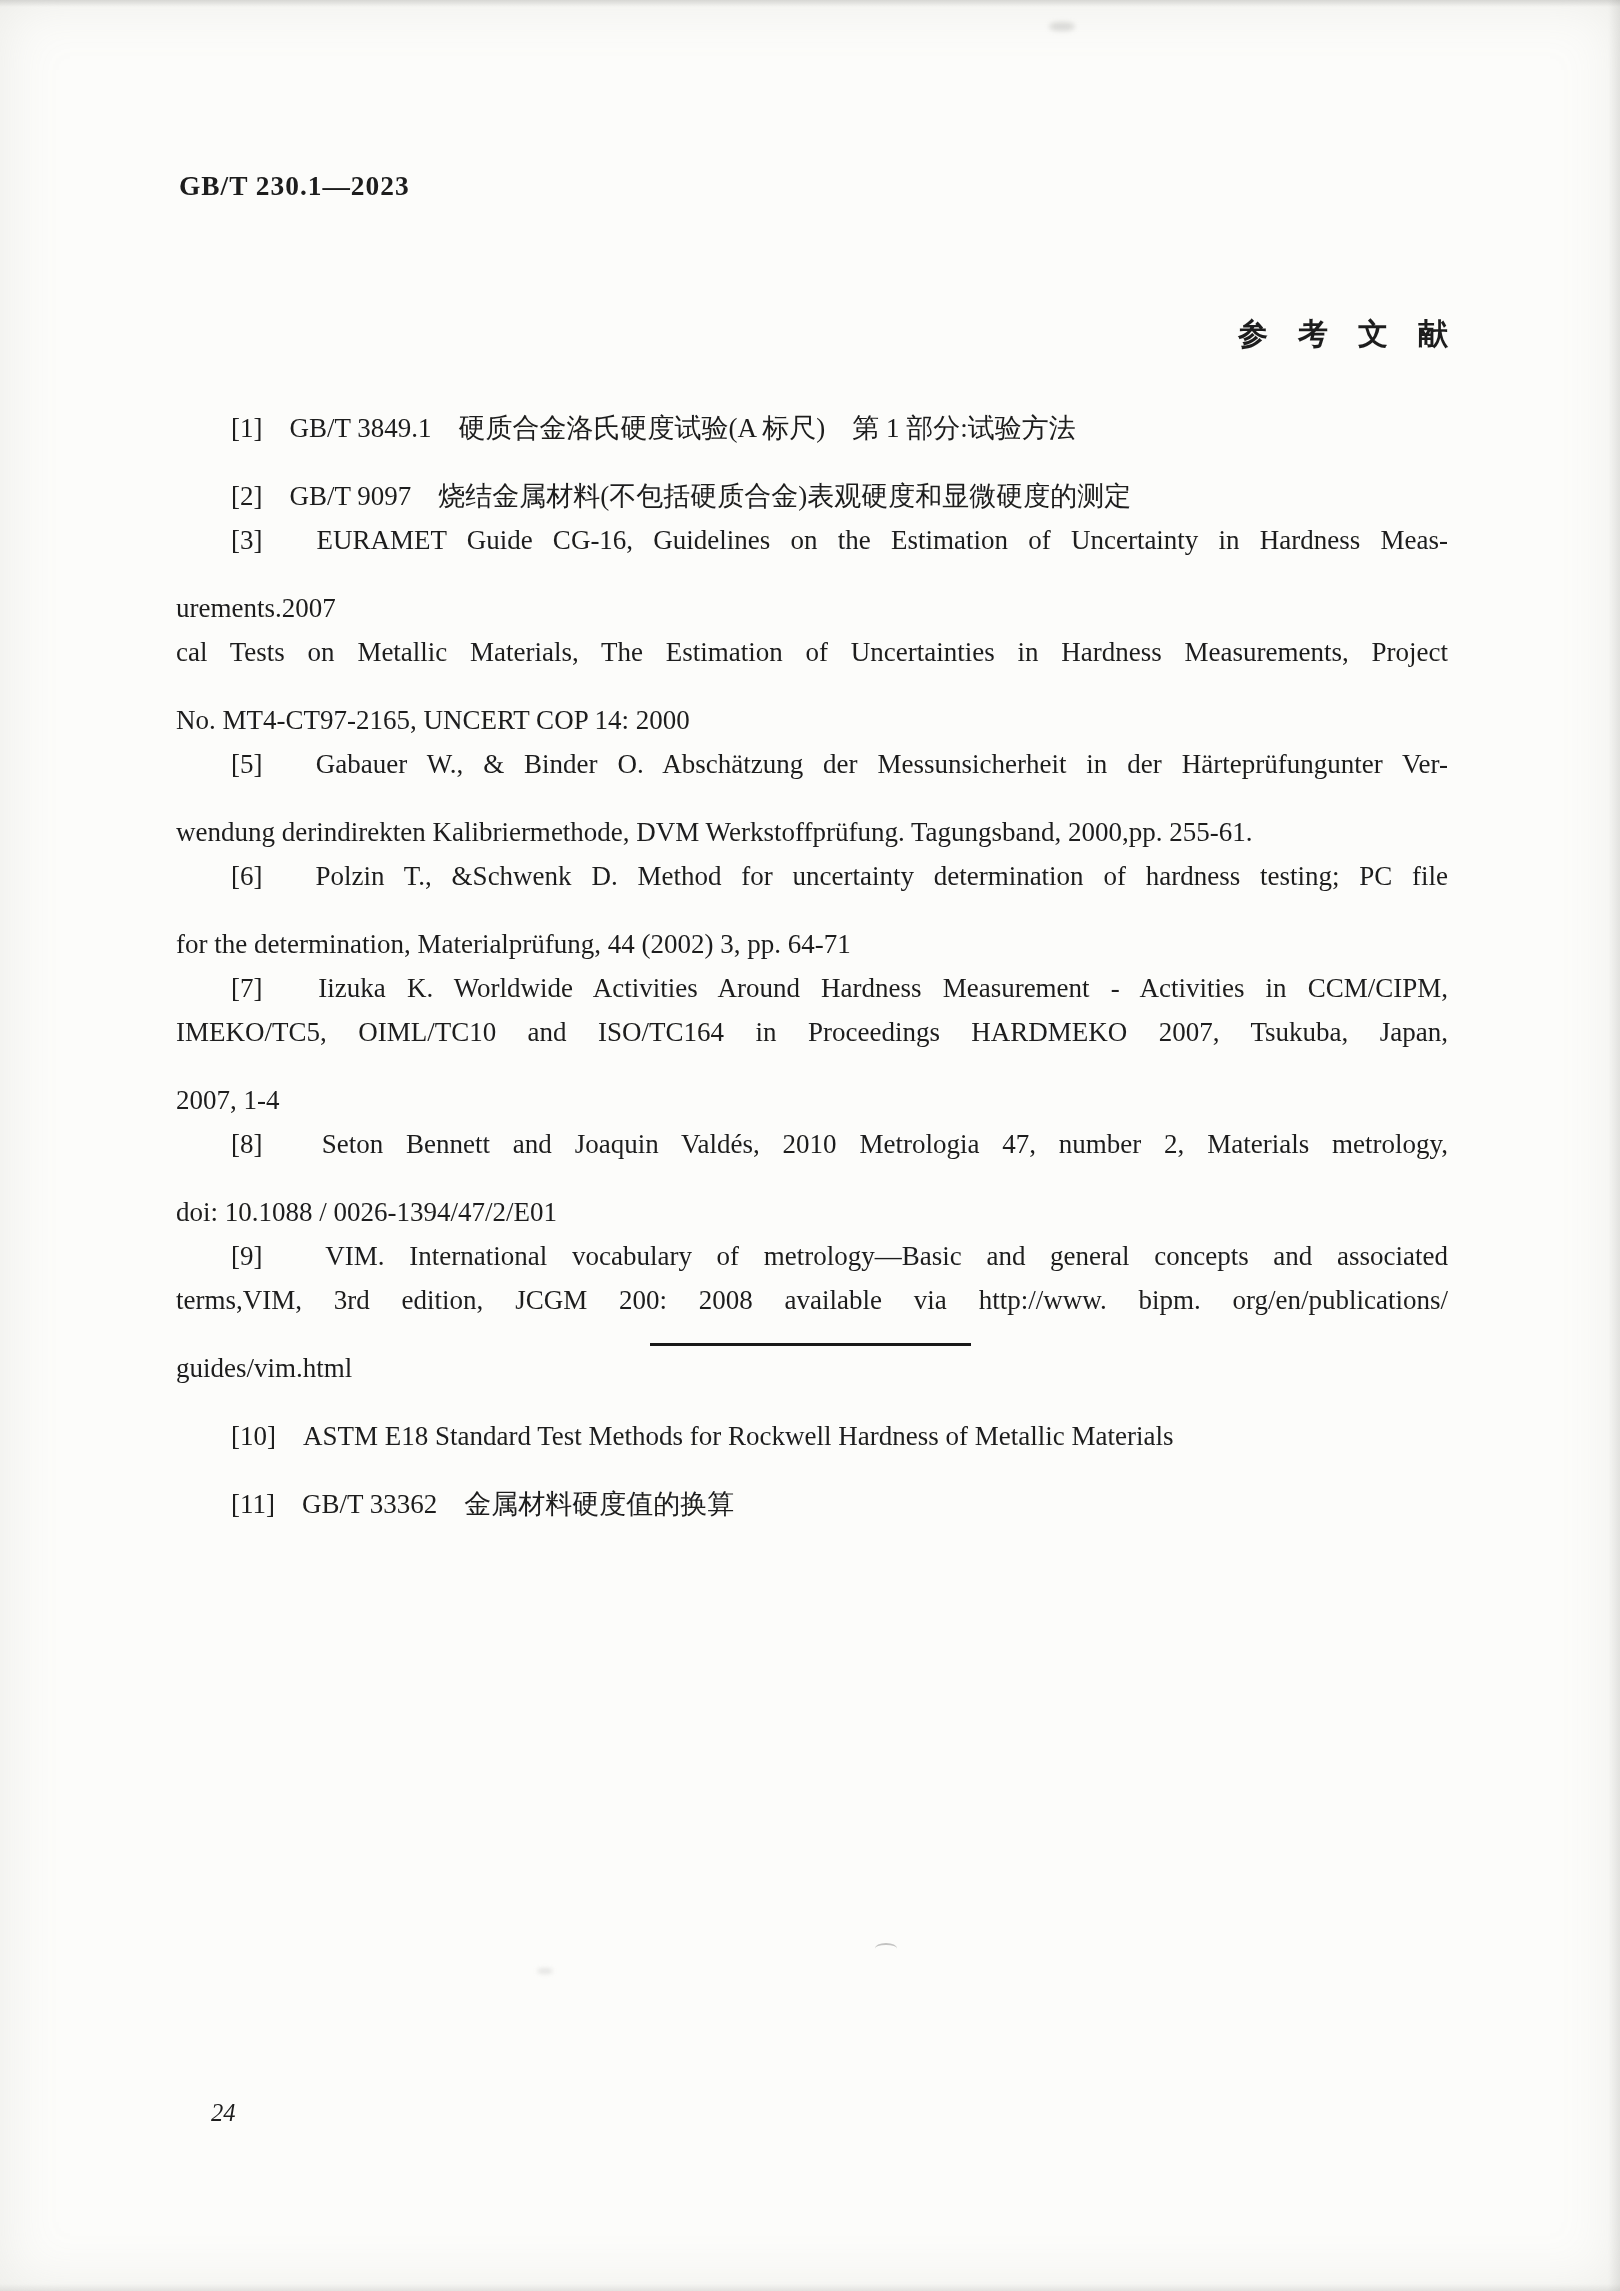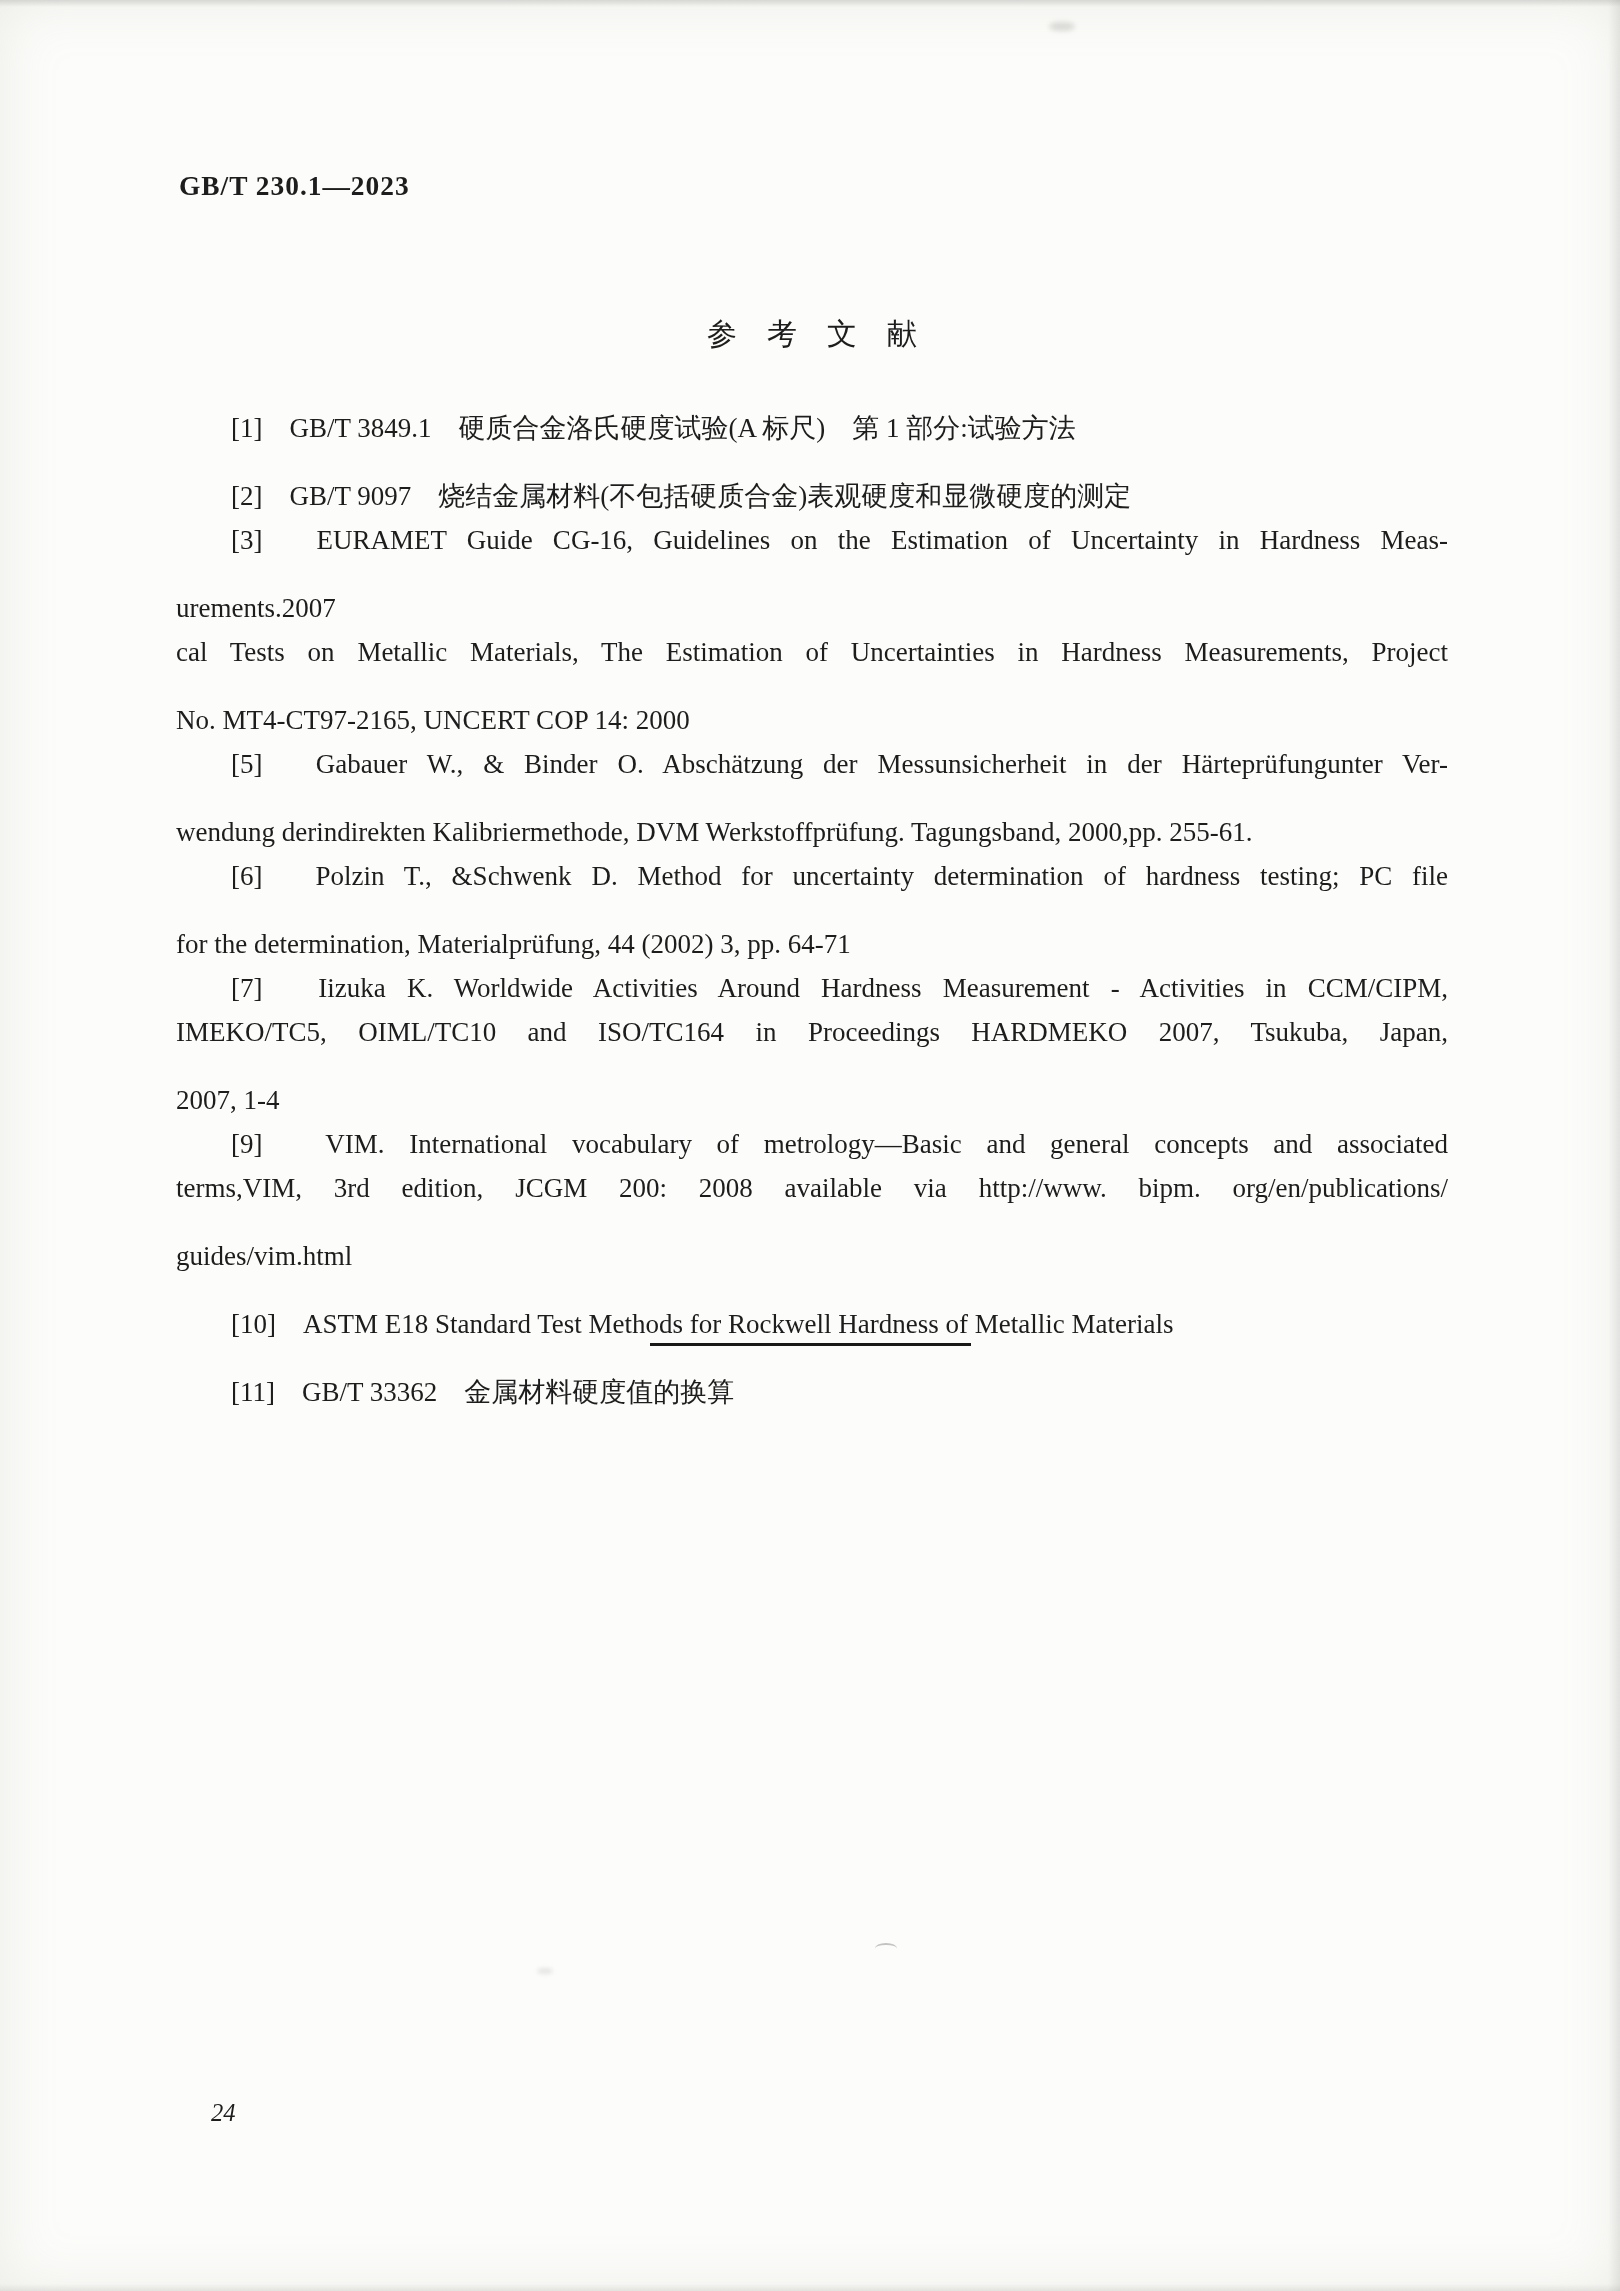--- a/index.html
+++ b/index.html
@@ -53,23 +53,23 @@
     top: 171px;
     font-size: 27.4px;
     font-weight: bold;
     letter-spacing: 1px;
   }
   .doc-title {
     position: absolute;
     left: 176px;
     top: 314px;
     width: 1272px;
-    text-align: center;
+    text-align: right;
     font-size: 30px;
-    font-weight: normal;
+    font-weight: bold;
   }
   .refs {
     position: absolute;
     left: 176px;
     top: 382px;
     width: 1272px;
     font-size: 27px;
   }
   .ref-line {
     line-height: 44px;
@@ -137,20 +137,24 @@
       <div class="ref">
         <div class="ref-line first">[6]　Polzin T., &amp;Schwenk D. Method for uncertainty determination of hardness testing; PC file</div>
         <div class="ref-line last">for the determination, Materialprüfung, 44 (2002) 3, pp. 64-71</div>
       </div>
       <div class="ref">
         <div class="ref-line first">[7]　Iizuka K. Worldwide Activities Around Hardness Measurement - Activities in CCM/CIPM,</div>
         <div class="ref-line">IMEKO/TC5, OIML/TC10 and ISO/TC164 in Proceedings HARDMEKO 2007, Tsukuba, Japan,</div>
         <div class="ref-line last">2007, 1-4</div>
       </div>
       <div class="ref">
+        <div class="ref-line first">[8]　Seton Bennett and Joaquin Valdés, 2010 Metrologia 47, number 2, Materials metrology,</div>
+        <div class="ref-line last">doi: 10.1088 / 0026-1394/47/2/E01</div>
+      </div>
+      <div class="ref">
         <div class="ref-line first">[9]　VIM. International vocabulary of metrology—Basic and general concepts and associated</div>
         <div class="ref-line">terms,VIM, 3rd edition, JCGM 200: 2008 available via http://www. bipm. org/en/publications/</div>
         <div class="ref-line last">guides/vim.html</div>
       </div>
       <div class="ref">
         <div class="ref-line first last">[10]　ASTM E18 Standard Test Methods for Rockwell Hardness of Metallic Materials</div>
       </div>
       <div class="ref">
         <div class="ref-line first last">[11]　GB/T 33362　金属材料硬度值的换算</div>
       </div>

